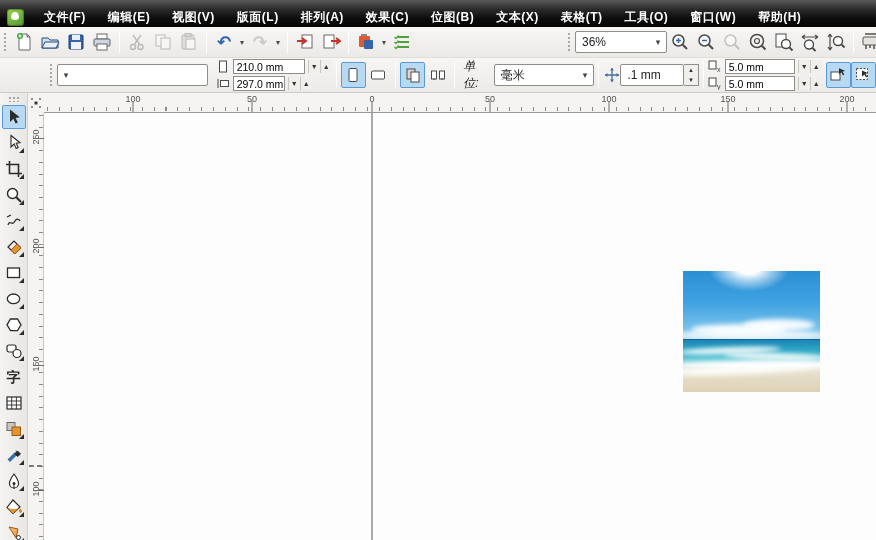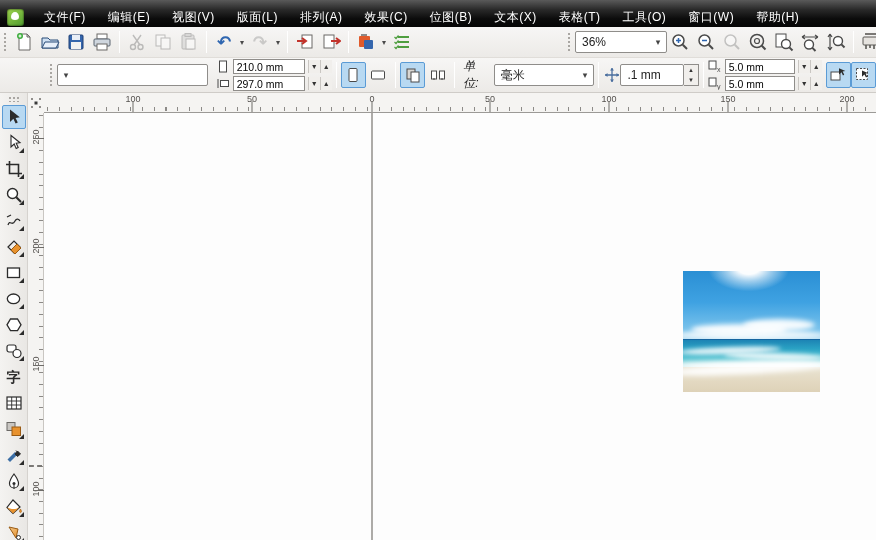--- a/index.html
+++ b/index.html
@@ -2,21 +2,21 @@
 <html><head>
 <meta charset="utf-8">
 <style>
   * { margin:0; padding:0; box-sizing:border-box; }
   html,body { width:876px; height:540px; overflow:hidden; }
   body { font-family:"Liberation Sans","DejaVu Sans",sans-serif; font-size:12px; background:#fff; position:relative; }
 
   
   .menubar { position:absolute; left:0; top:0; width:876px; height:34px;
     background:linear-gradient(180deg,#5a5a5a 0%,#2a2a2a 28%,#0c0c0c 55%,#000 100%);
-    display:flex; align-items:center; color:#fff; }
+    display:flex; align-items:center; color:#fff;font-weight:bold; }
   .appicon { width:17px; height:17px; margin:0 9px 0 7px; border-radius:3px;
     background:linear-gradient(145deg,#9fd44e,#4e9a2e); position:relative; box-shadow:0 0 2px #000 inset; }
   .appicon::after { content:""; position:absolute; left:4px; top:3px; width:8px; height:8px;
     border-radius:50% 50% 50% 50%/60% 60% 40% 40%; background:#fff; }
   .menu-item { padding:0 11px; height:27px; line-height:27px; cursor:default; letter-spacing:.5px; }
 
   
   .bar { position:absolute; left:0; width:876px; background:linear-gradient(180deg,#f7f6f5,#eceae7);
     display:flex; align-items:center; }
   .toolbar { top:27px; height:31px; border-bottom:1px solid #e0ddd9; }
@@ -311,21 +311,21 @@
           <span>▲</span>
         </div>
     </div>
     <div class="srow">
       <span class="mini-ic">
         <svg width="12" height="13" viewBox="0 0 12 13">
             <path d="M1 2 v9" stroke="#4a4a4a"></path>
             <rect x="3.5" y="3.5" width="8" height="6" fill="#fff" stroke="#4a4a4a"></rect>
           </svg>
       </span>
-      <div class="field" style="width:72px">
+      <div class="field" style="width:52px">
         <span class="fval">297.0 mm</span>
       </div>
       <div class="spin-h">
           <span>▼</span>
           <span>▲</span>
         </div>
     </div>
   </div>
 
   <div class="sep"></div>

